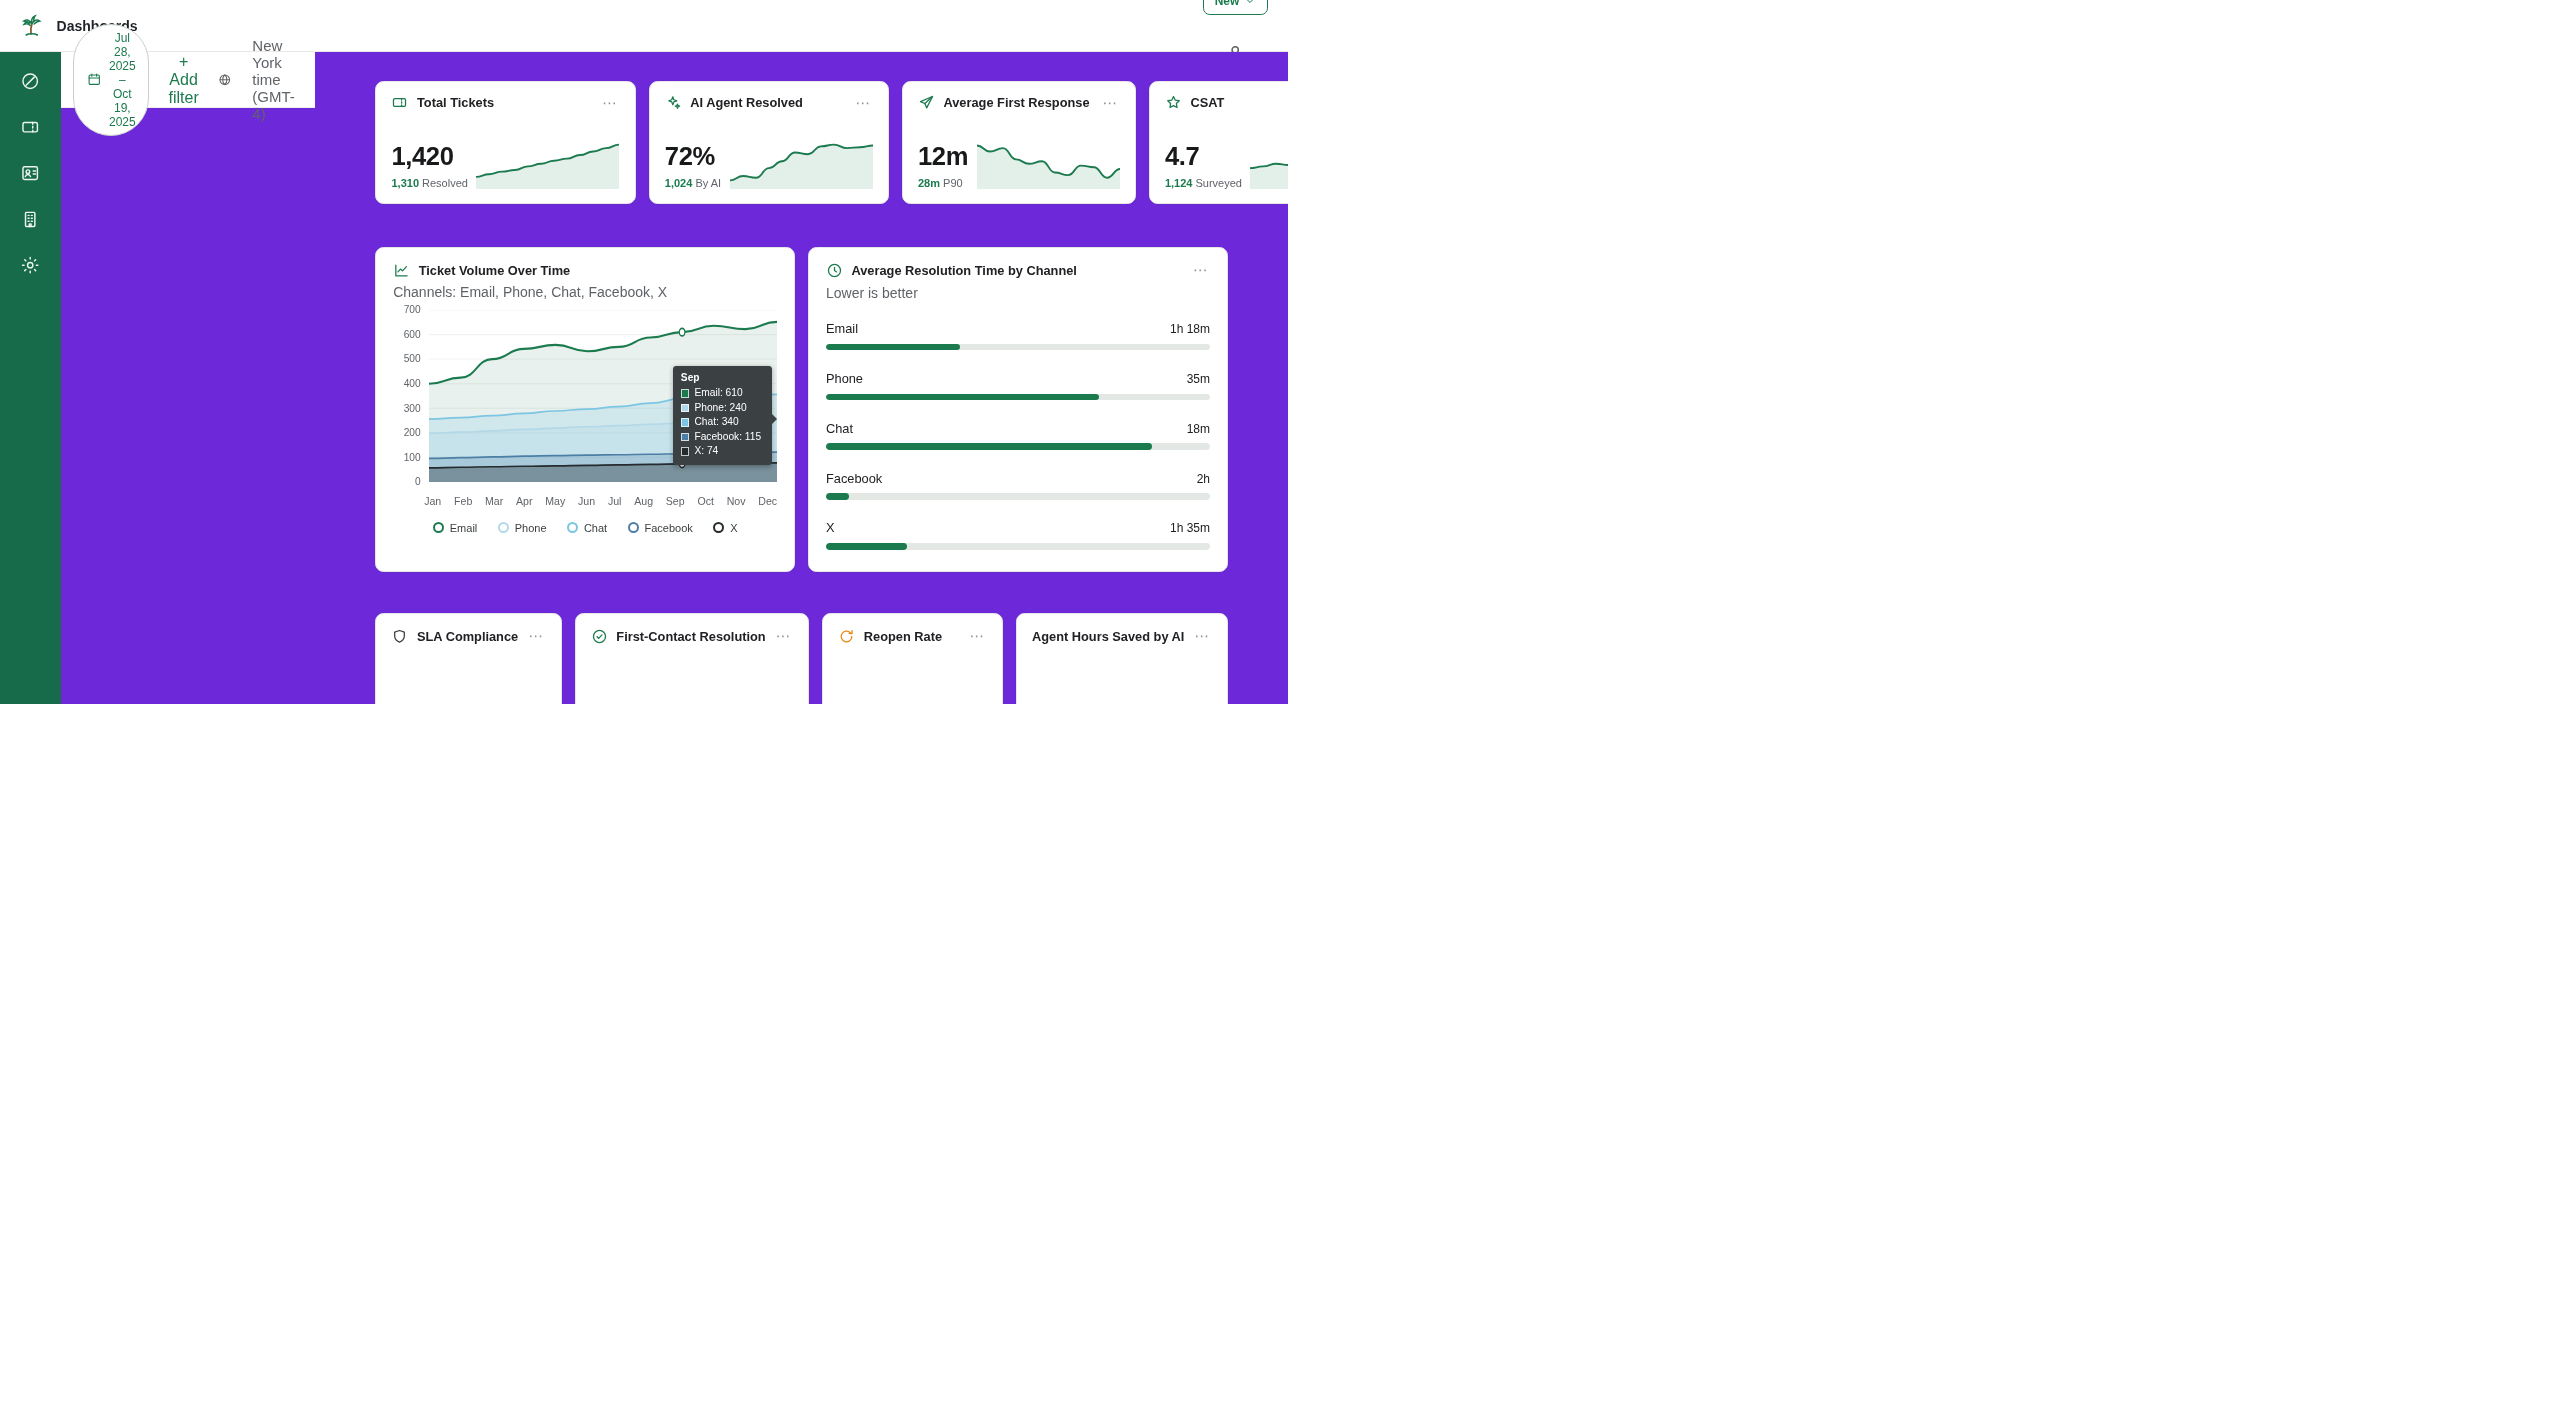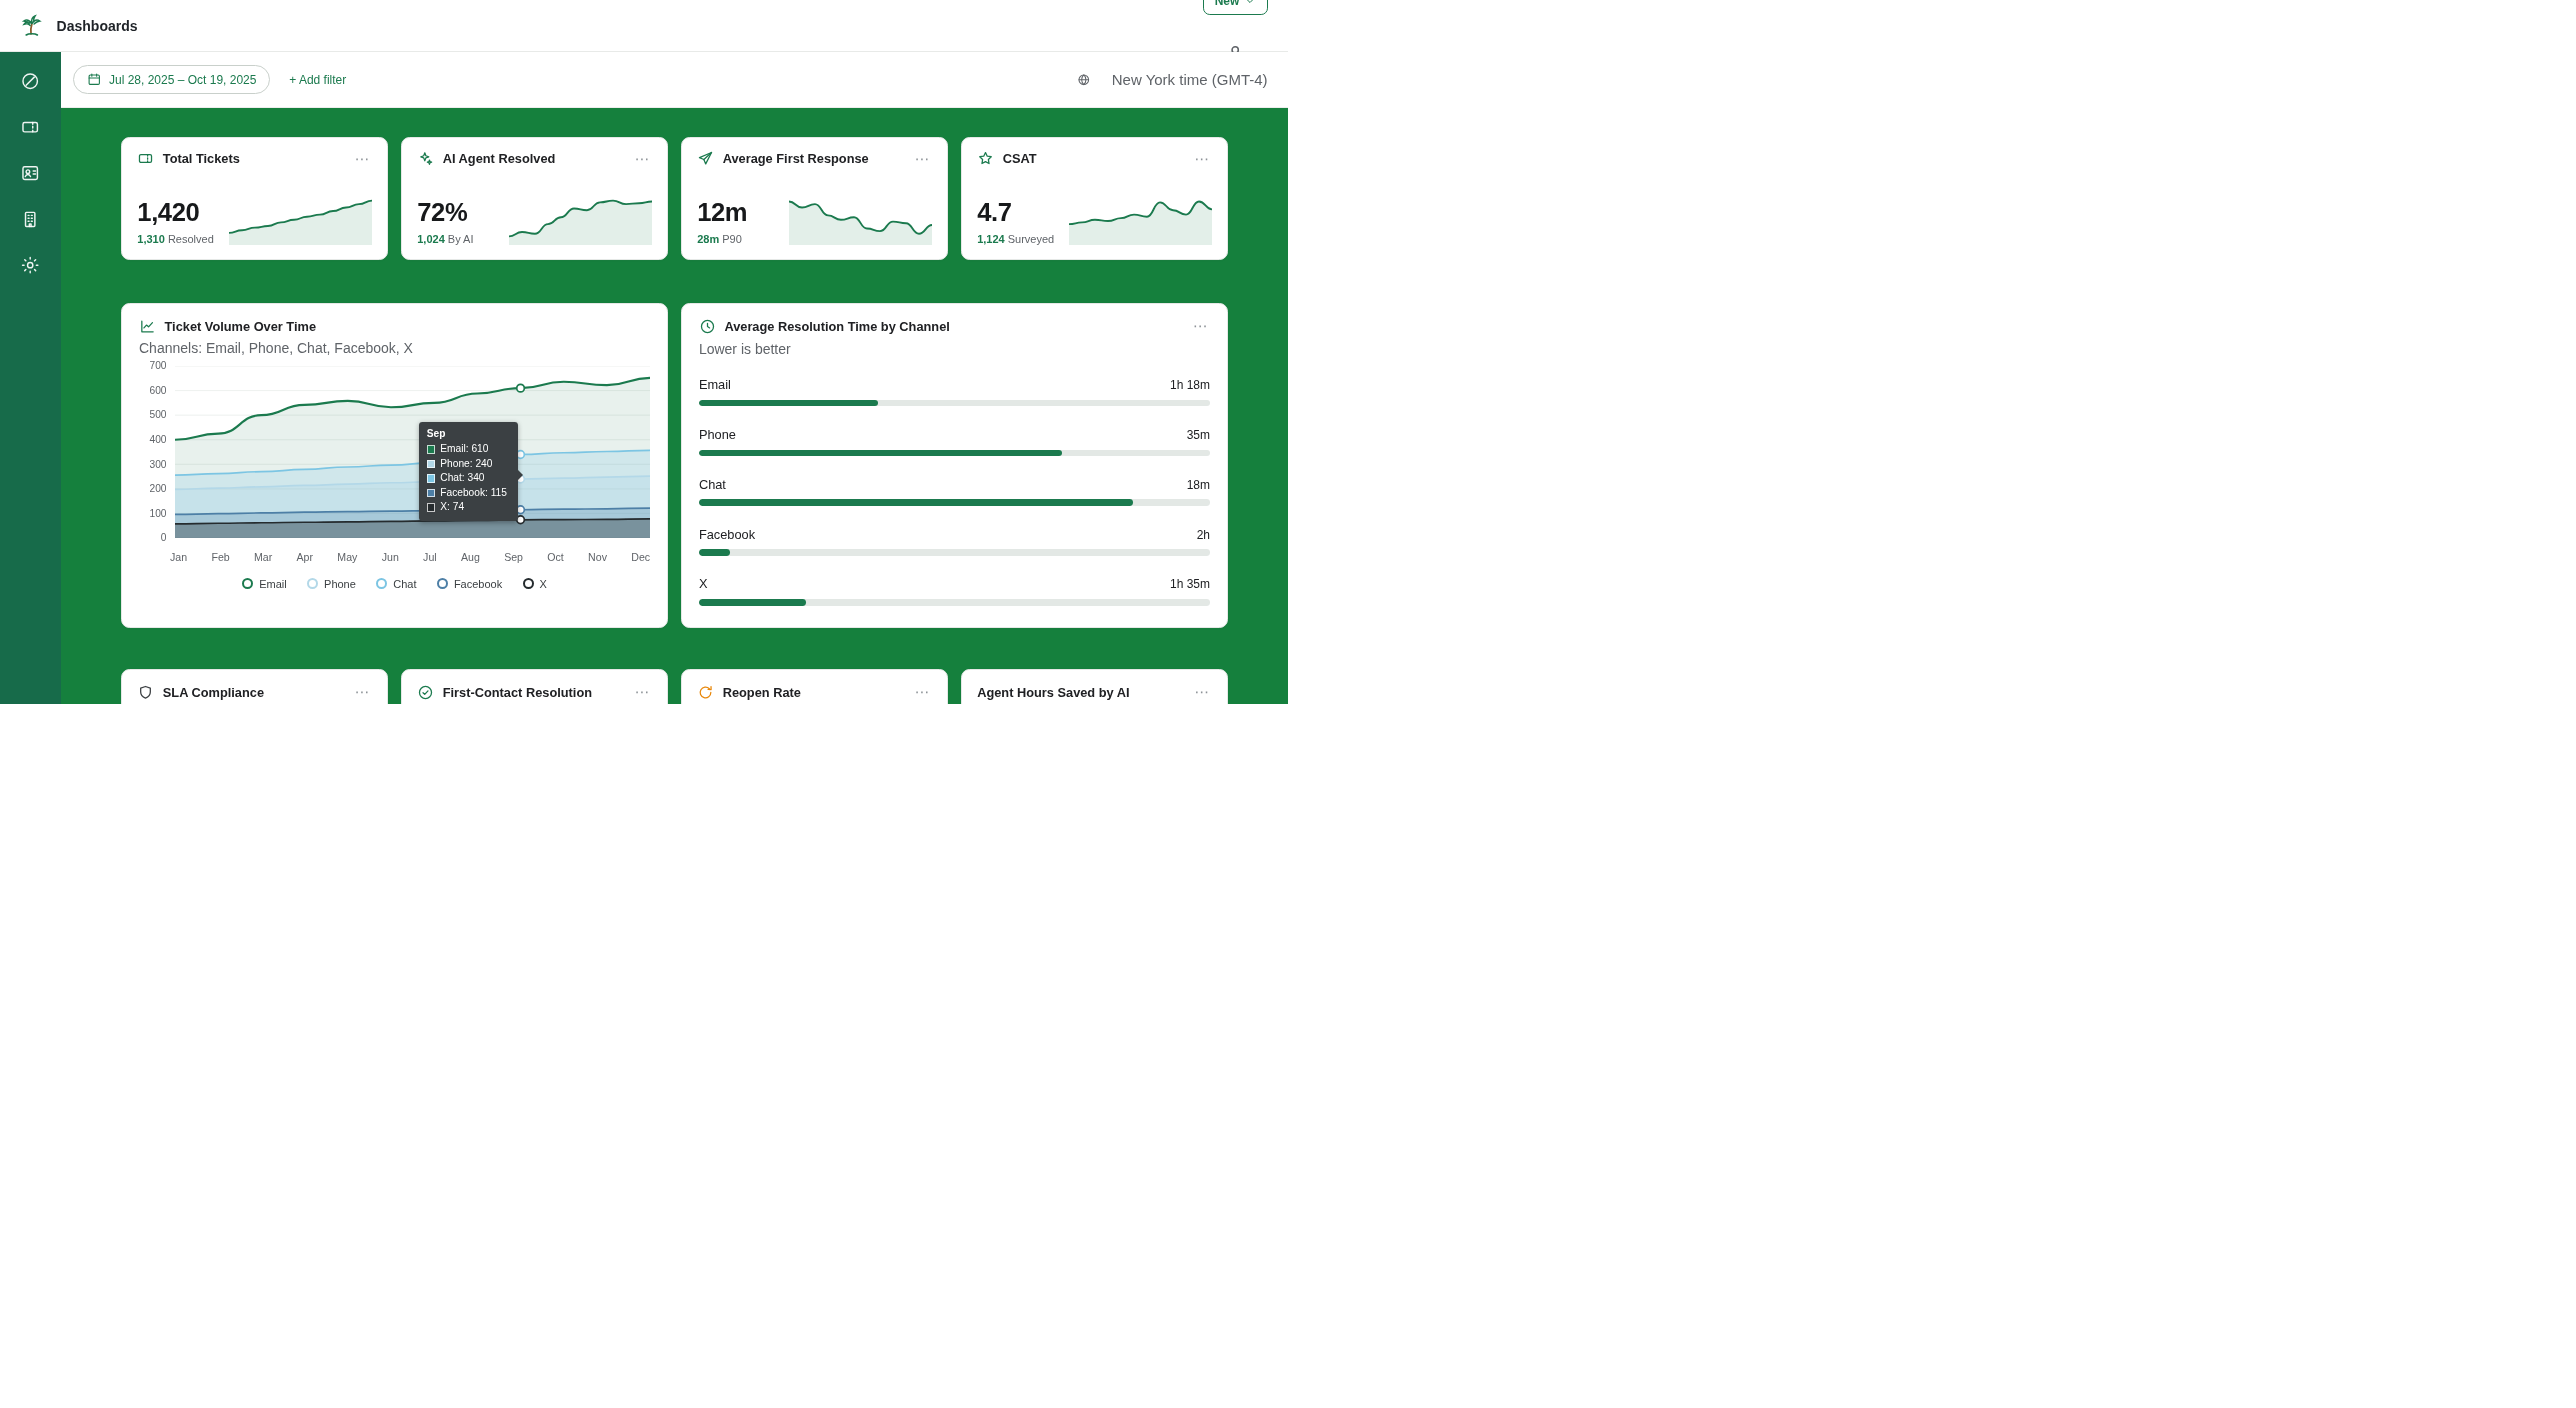--- a/index.html
+++ b/index.html
@@ -22,27 +22,27 @@
   .new-btn .chev { width:12px; height:12px; display:inline-flex; }
   .new-btn .chev svg { stroke:#1b7a4e; fill:none; stroke-width:2; stroke-linecap:round; stroke-linejoin:round; width:100%; height:100%; }
   .user-btn { width:20.4px; height:20.4px; color:#5f6368; background:none; border:none; cursor:pointer; padding:0; }
   .user-btn svg { stroke:currentColor; fill:none; stroke-width:1.8; stroke-linecap:round; stroke-linejoin:round; width:100%; height:100%; }
 
   
   .layout { display:flex; height:657px; }
   .sidebar { width:61px; background:#176b4a; display:flex; flex-direction:column; align-items:center; padding-top:19px; gap:25.6px; }
   .side-btn { width:20.4px; height:20.4px; background:none; border:none; padding:0; cursor:pointer; color:rgba(255,255,255,.93); }
   .side-btn svg { stroke:currentColor; fill:none; stroke-width:1.7; stroke-linecap:round; stroke-linejoin:round; width:100%; height:100%; }
-  .content { flex:1; display:flex; flex-direction:column; background:#15803d; min-width:0; }
+  .content { flex:1; display:flex; flex-direction:row; background:#6d28d9; min-width:0; }
 
   
   .filter-bar { height:56px; flex:0 0 56px; background:#fff; border-bottom:0.9px solid #ededec; display:flex; align-items:center; padding:0 20.4px 0 12px; gap:19px; }
   .date-pill { display:flex; align-items:center; gap:7.7px; border:0.9px solid #c9d0cb; background:#fff; border-radius:851px; padding:6px 12.8px; color:#1b7a4e; font-family:inherit; font-size:12px; font-weight:500; cursor:pointer; }
   .date-pill .ic { width:14.5px; height:14.5px; }
-  .add-filter { background:none; border:none; color:#1b7a4e; font-family:inherit; font-size:12px; font-weight:500; cursor:pointer; }
+  .add-filter { background:none; border:none; color:#1b7a4e; font-family:inherit; font-size:16px; font-weight:500; cursor:pointer; }
   .tz { margin-left:auto; display:flex; align-items:center; gap:21px; color:#5f6368; font-size:15px; }
   .tz .ic { width:13.6px; height:13.6px; color:#5f6368; }
 
   
   .page-body { flex:1; overflow:hidden; padding:0 60px; }
   .card { background:#fff; border:0.9px solid #e5e8e6; border-radius:8.5px; box-shadow:0 0.9px 1.7px rgba(60,64,67,.06); }
   .card-head { display:flex; align-items:center; gap:8.5px; }
   .card-head h3 { font-size:12.8px; font-weight:700; color:#202124; white-space:nowrap; }
   .dots { margin-left:auto; background:none; border:none; color:#8d9297; font-size:14.5px; letter-spacing:0.9px; cursor:pointer; line-height:1; padding:1.7px; font-family:inherit; }
 

